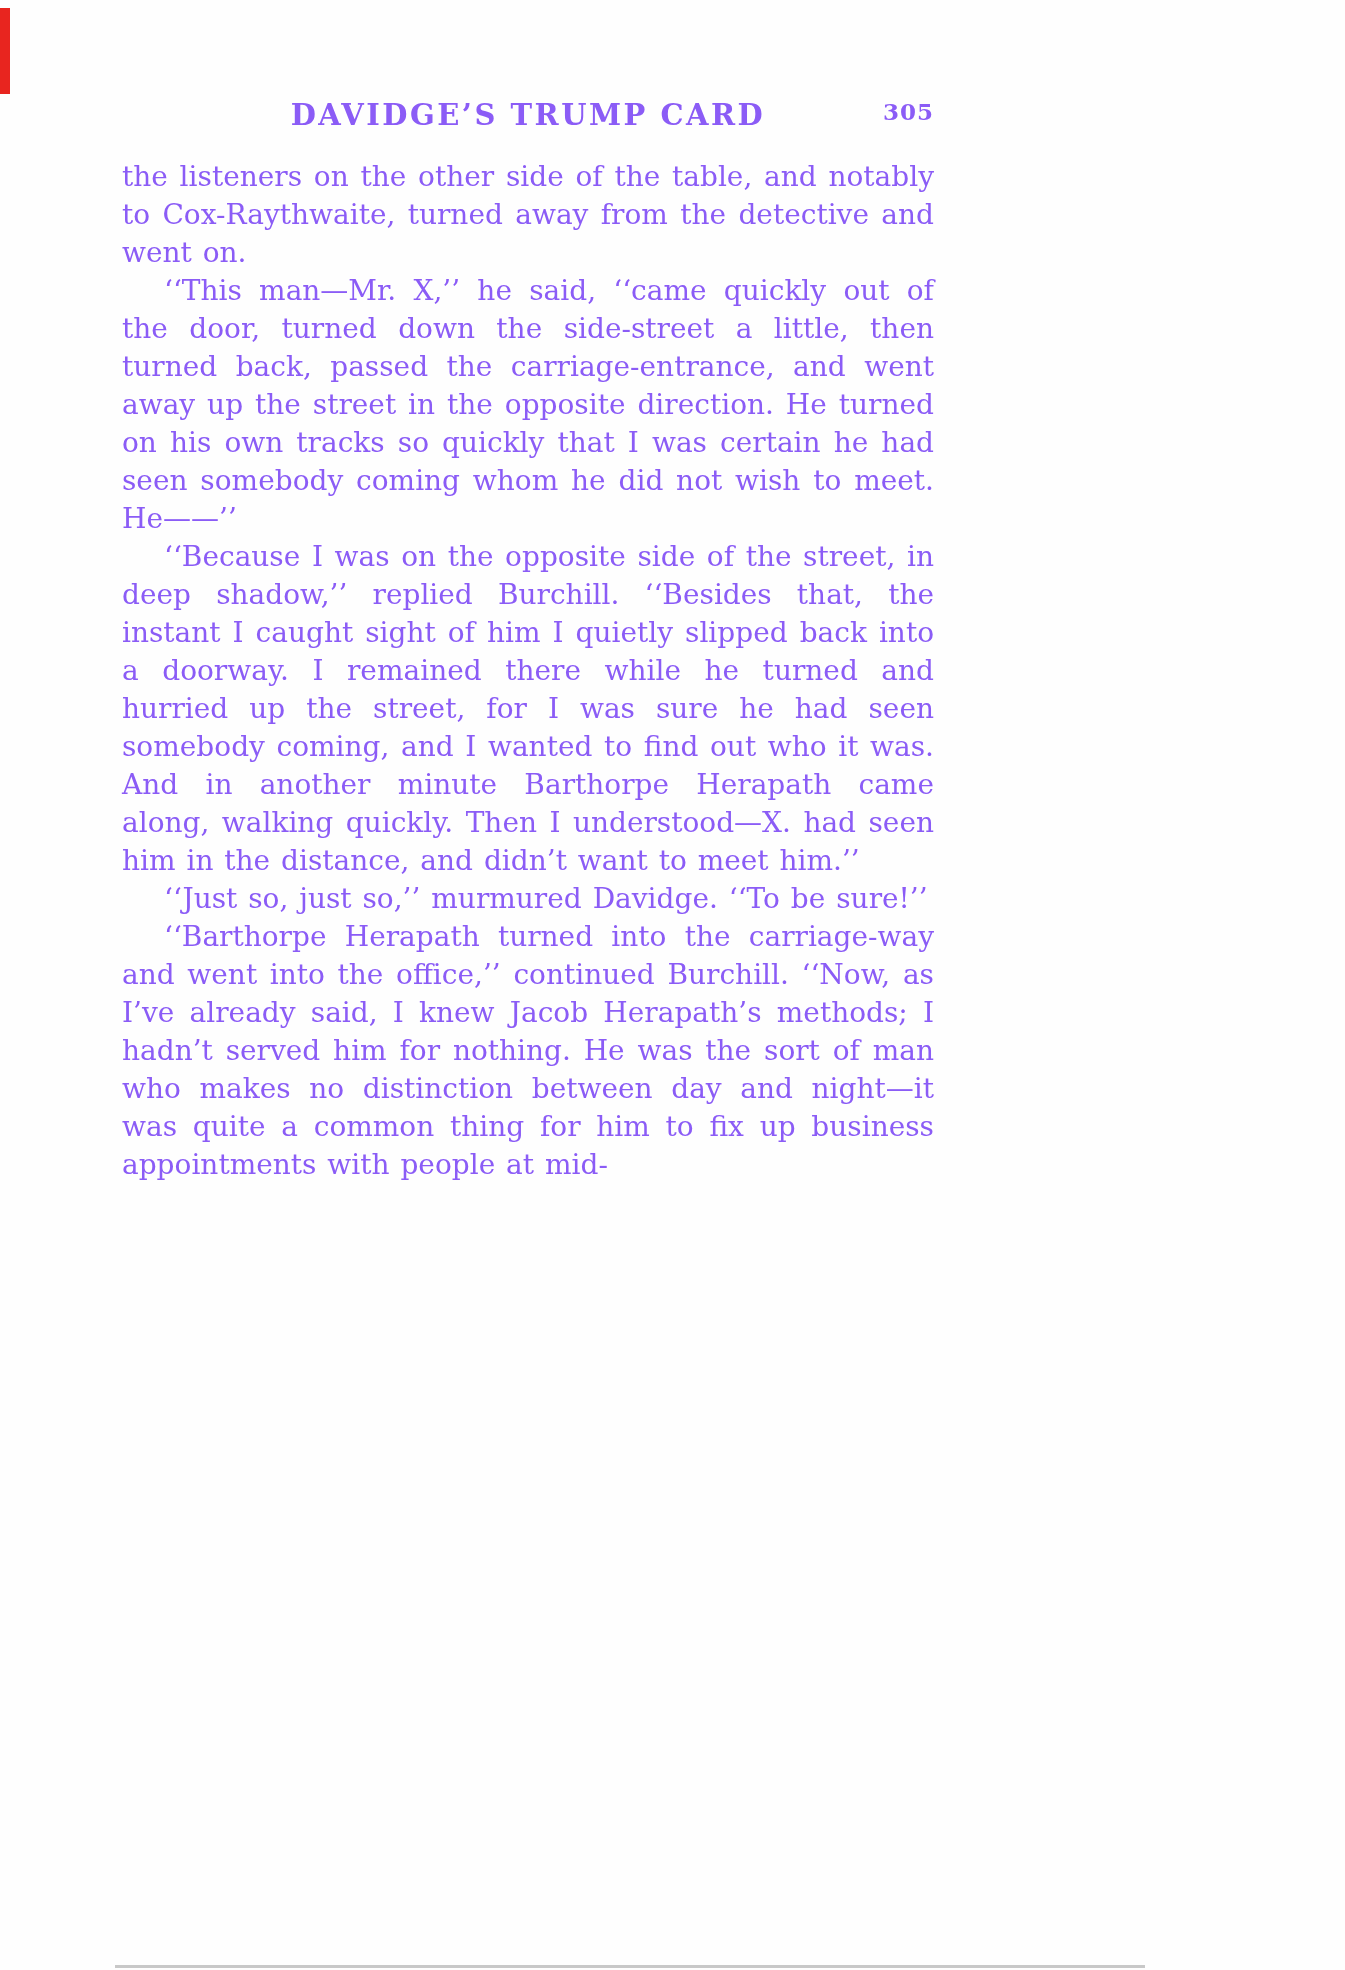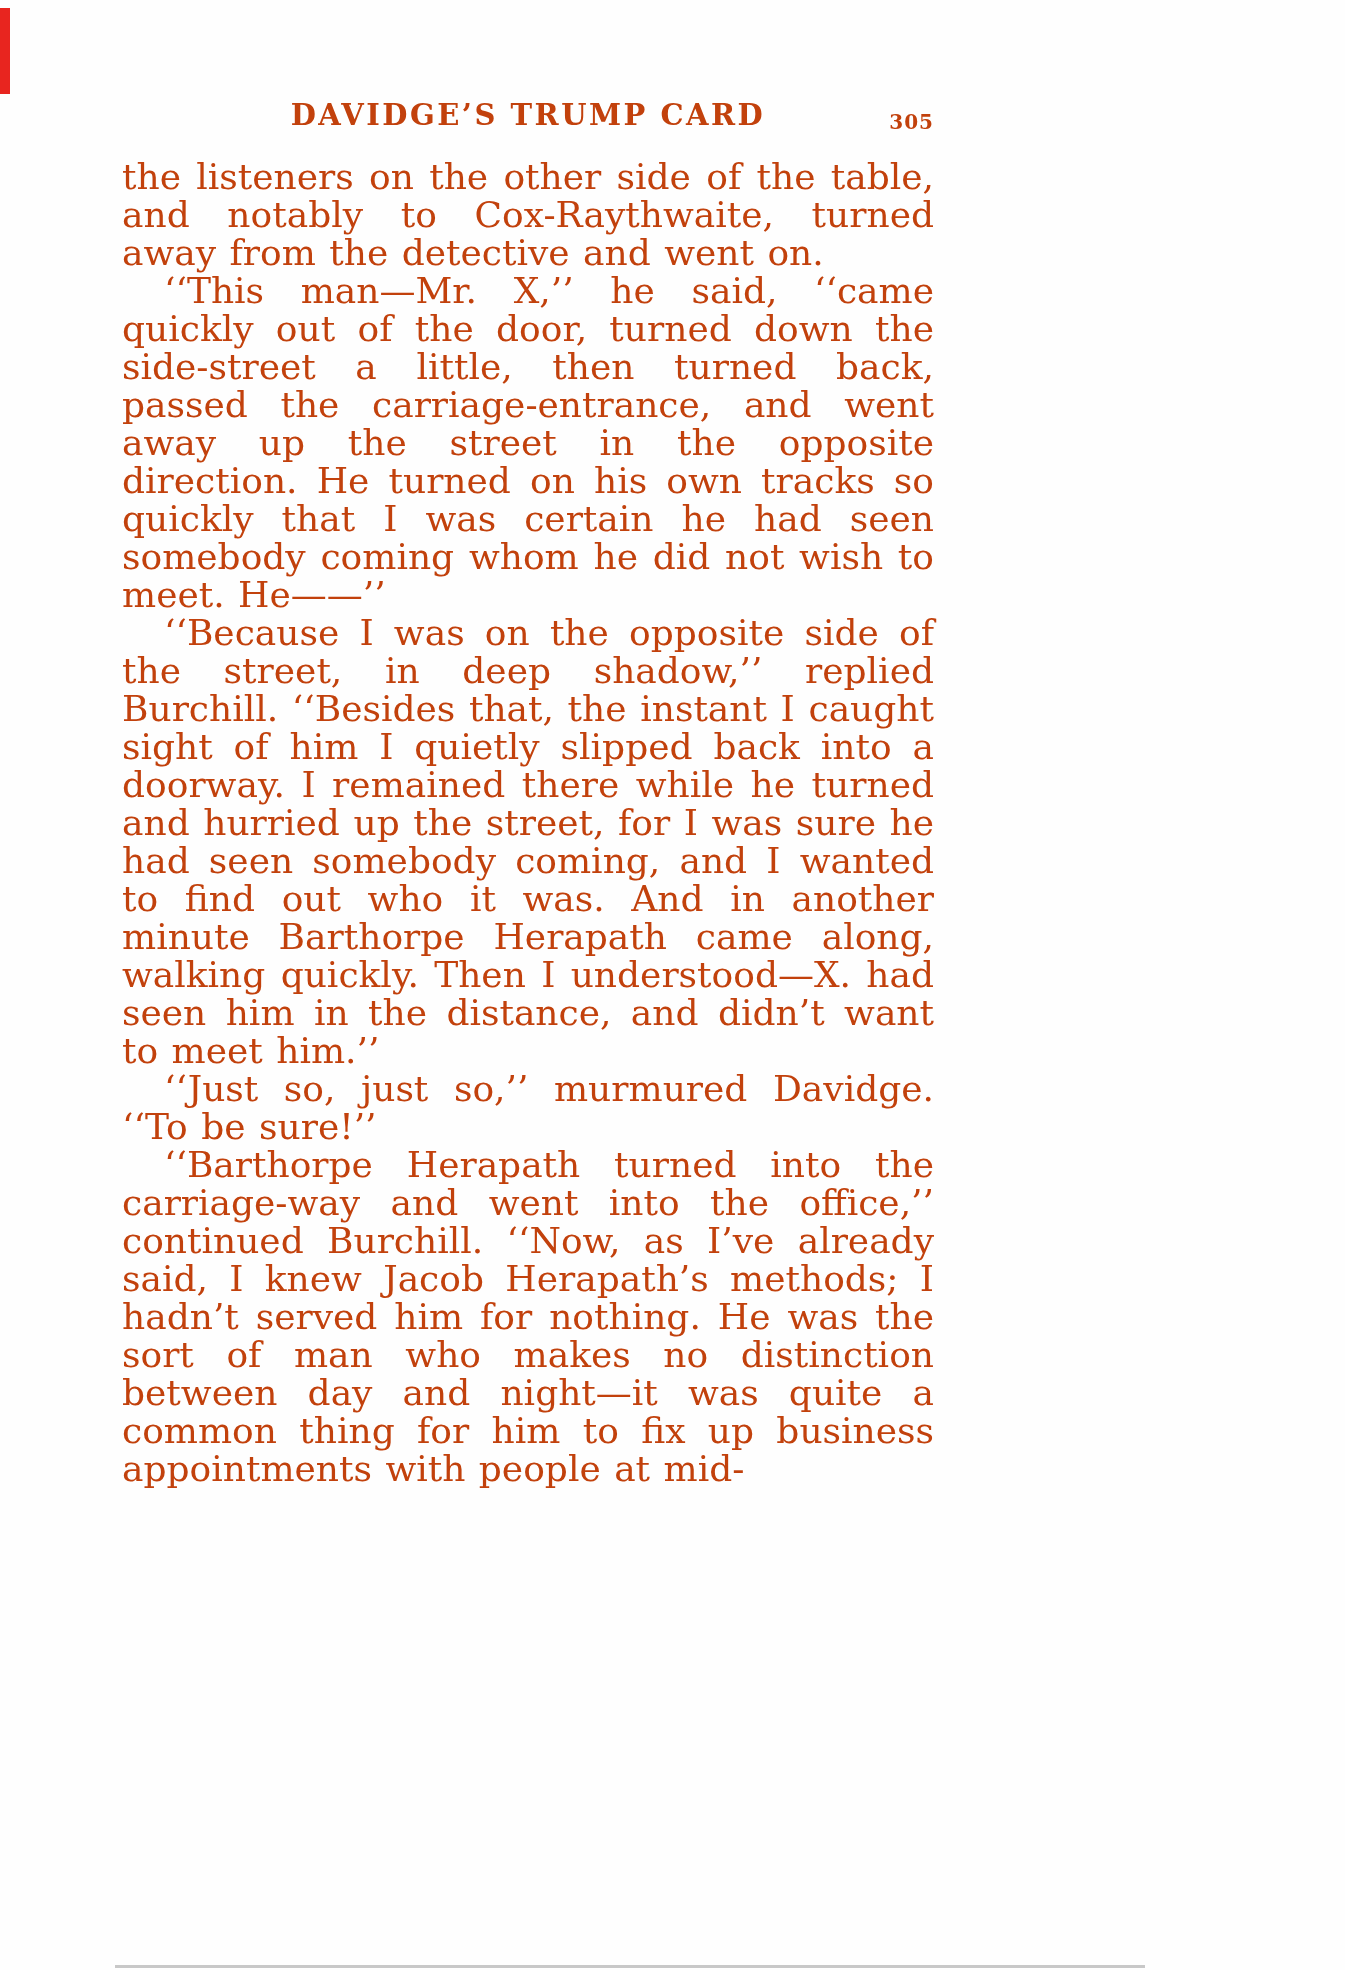--- a/index.html
+++ b/index.html
@@ -7,21 +7,21 @@
     padding: 0;
     background: #ffffff;
   }
   .scan-page {
     position: relative;
     width: 1345px;
     height: 1970px;
     background: #fefefe;
     overflow: hidden;
     font-family: "DejaVu Serif", "Liberation Serif", serif;
-    color: #c2410c;
+    color: #8b5cf6;
   }
   .text-block {
     position: absolute;
     left: 122px;
     top: 98px;
     width: 812px;
   }
   .running-header {
     position: relative;
     height: 44px;
@@ -31,29 +31,29 @@
     display: block;
     text-align: center;
     font-size: 29px;
     font-weight: 600;
     letter-spacing: 2.5px;
     white-space: nowrap;
   }
   .page-number {
     position: absolute;
     right: 0;
-    top: 12px;
-    font-size: 20px;
+    top: 0;
+    font-size: 23px;
     font-weight: 600;
     letter-spacing: 1px;
     margin-left: 31px;
   }
   .page-body p {
     margin: 0;
-    font-size: 36px;
+    font-size: 28px;
     line-height: 38px;
     text-align: justify;
     text-indent: 42px;
     word-spacing: 2px;
   }
   .page-body p.no-indent {
     text-indent: 0;
   }
   
   .artifact-red-sliver {

